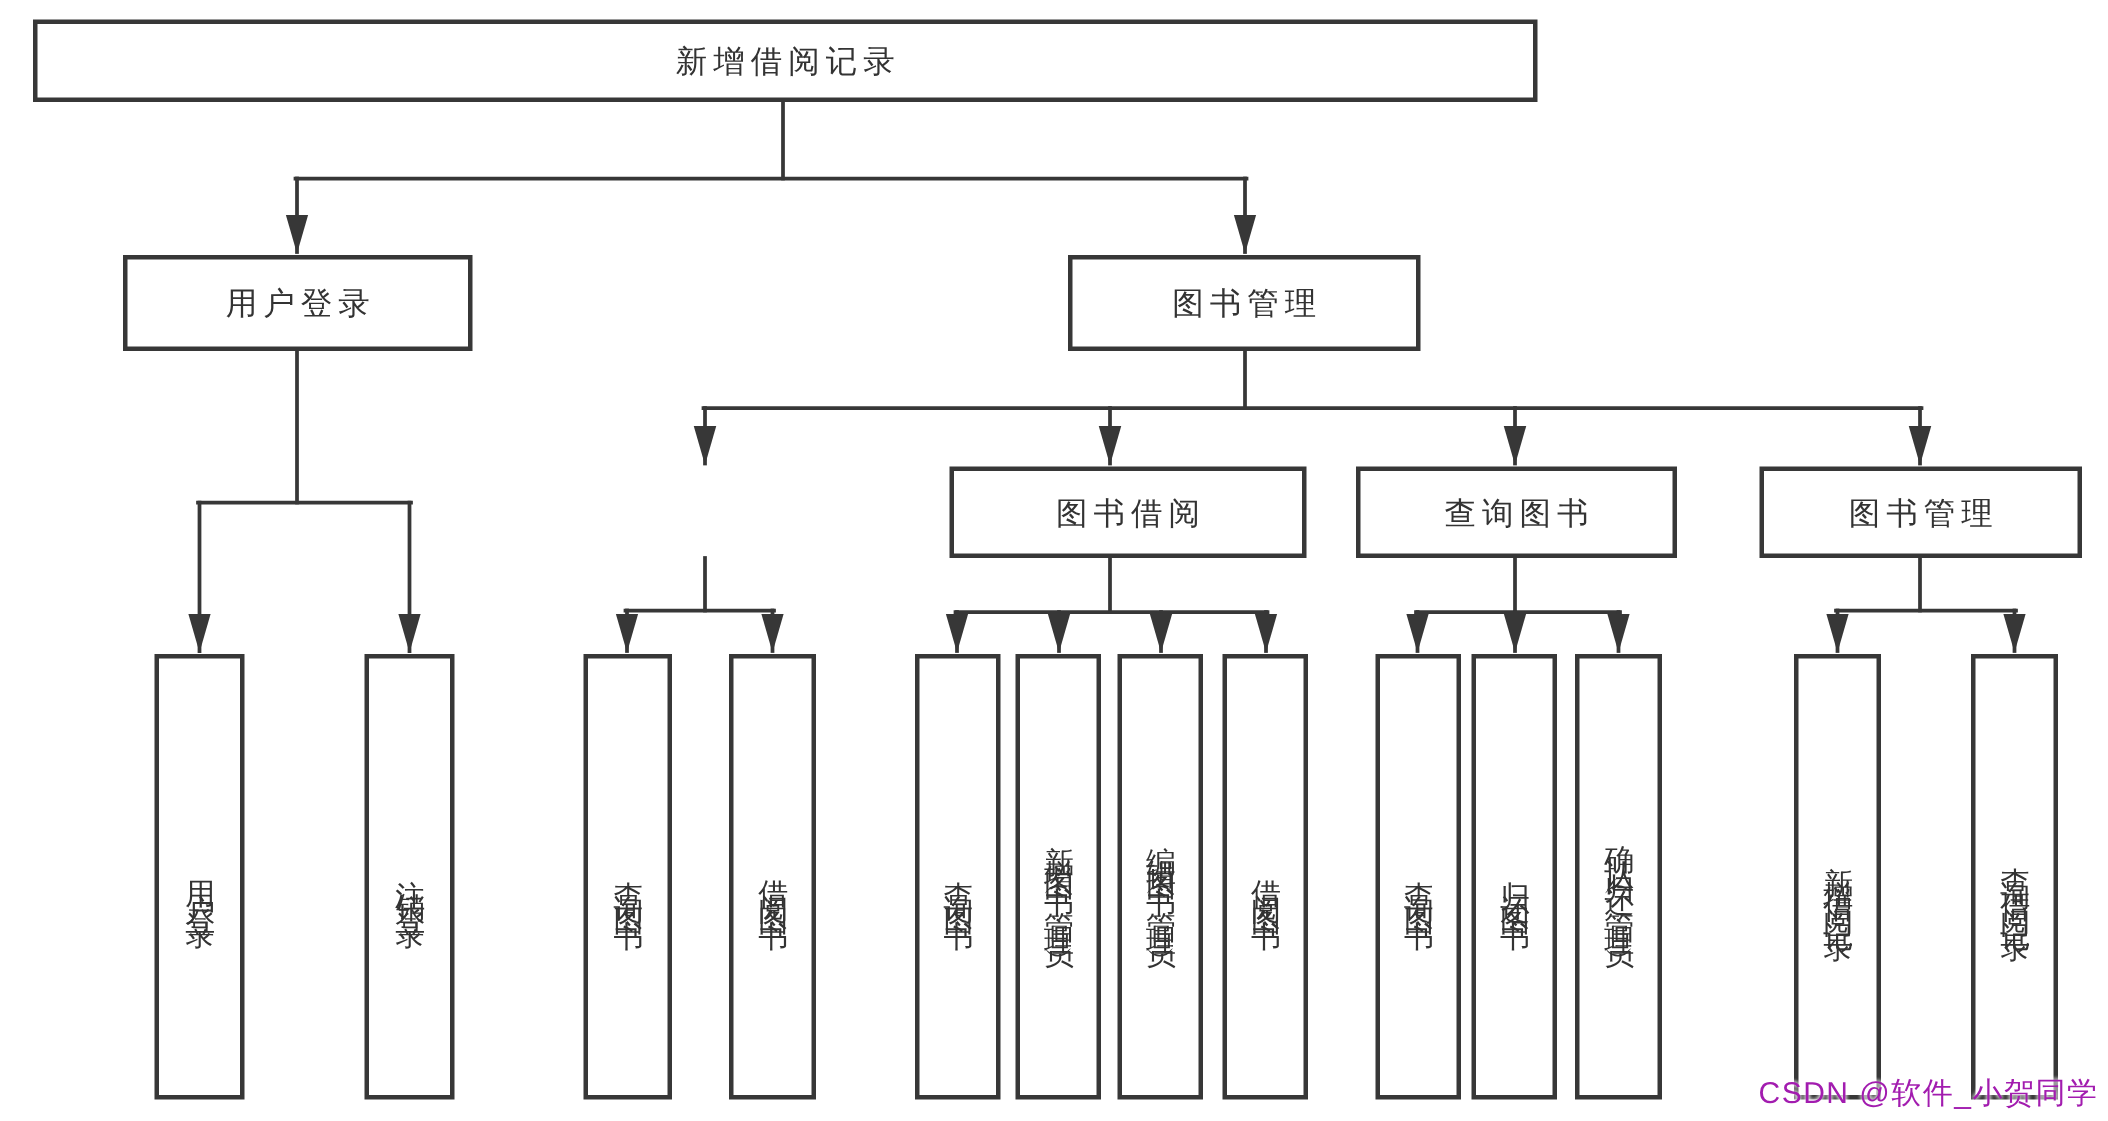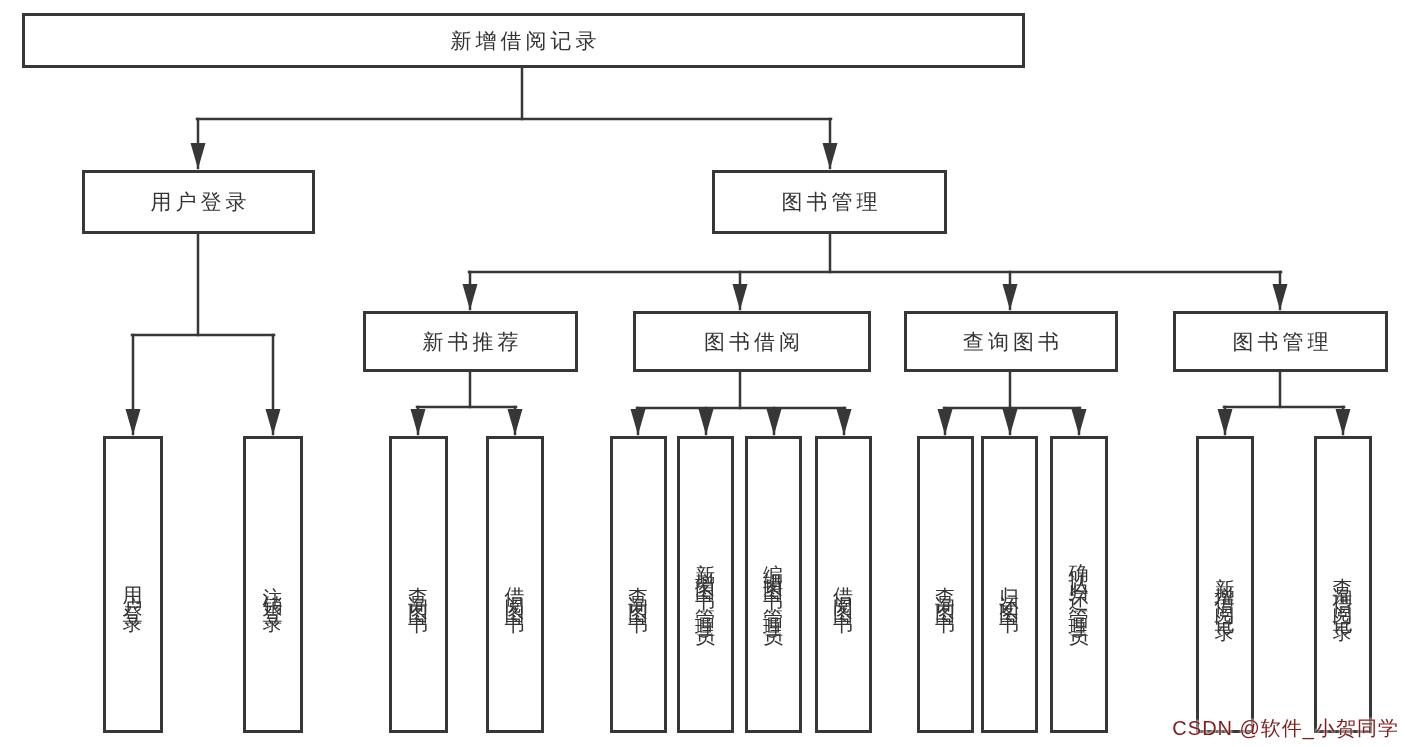--- a/index.html
+++ b/index.html
@@ -35,21 +35,21 @@
     line-height:1;
     letter-spacing:9px;
     transform:translateY(4px);
   }
   .watermark{
     position:absolute;
     right:6px;
     bottom:5px;
     font-size:20px;
     letter-spacing:1px;
-    color:#7f1d1d;
+    color:#a21caf;
     text-shadow:0 0 3px #ffffff,0 0 3px #ffffff;
     z-index:2;
     white-space:nowrap;
   }
 </style>
 </head>
 <body>
 
 <div id="canvas">
 
@@ -121,23 +121,20 @@
     <span>新增借阅记录</span>
   </div>
 
   <div class="node h" style="left:82px;top:170px;width:233px;height:64px">
     <span>用户登录</span>
   </div>
   <div class="node h" style="left:712px;top:170px;width:235px;height:64px">
     <span>图书管理</span>
   </div>
 
-  <div class="node h" style="left:363px;top:311px;width:215px;height:61px">
-    <span>新书推荐</span>
-  </div>
   <div class="node h" style="left:633px;top:311px;width:238px;height:61px">
     <span>图书借阅</span>
   </div>
   <div class="node h" style="left:904px;top:311px;width:214px;height:61px">
     <span>查询图书</span>
   </div>
   <div class="node h" style="left:1173px;top:311px;width:215px;height:61px">
     <span>图书管理</span>
   </div>
 

